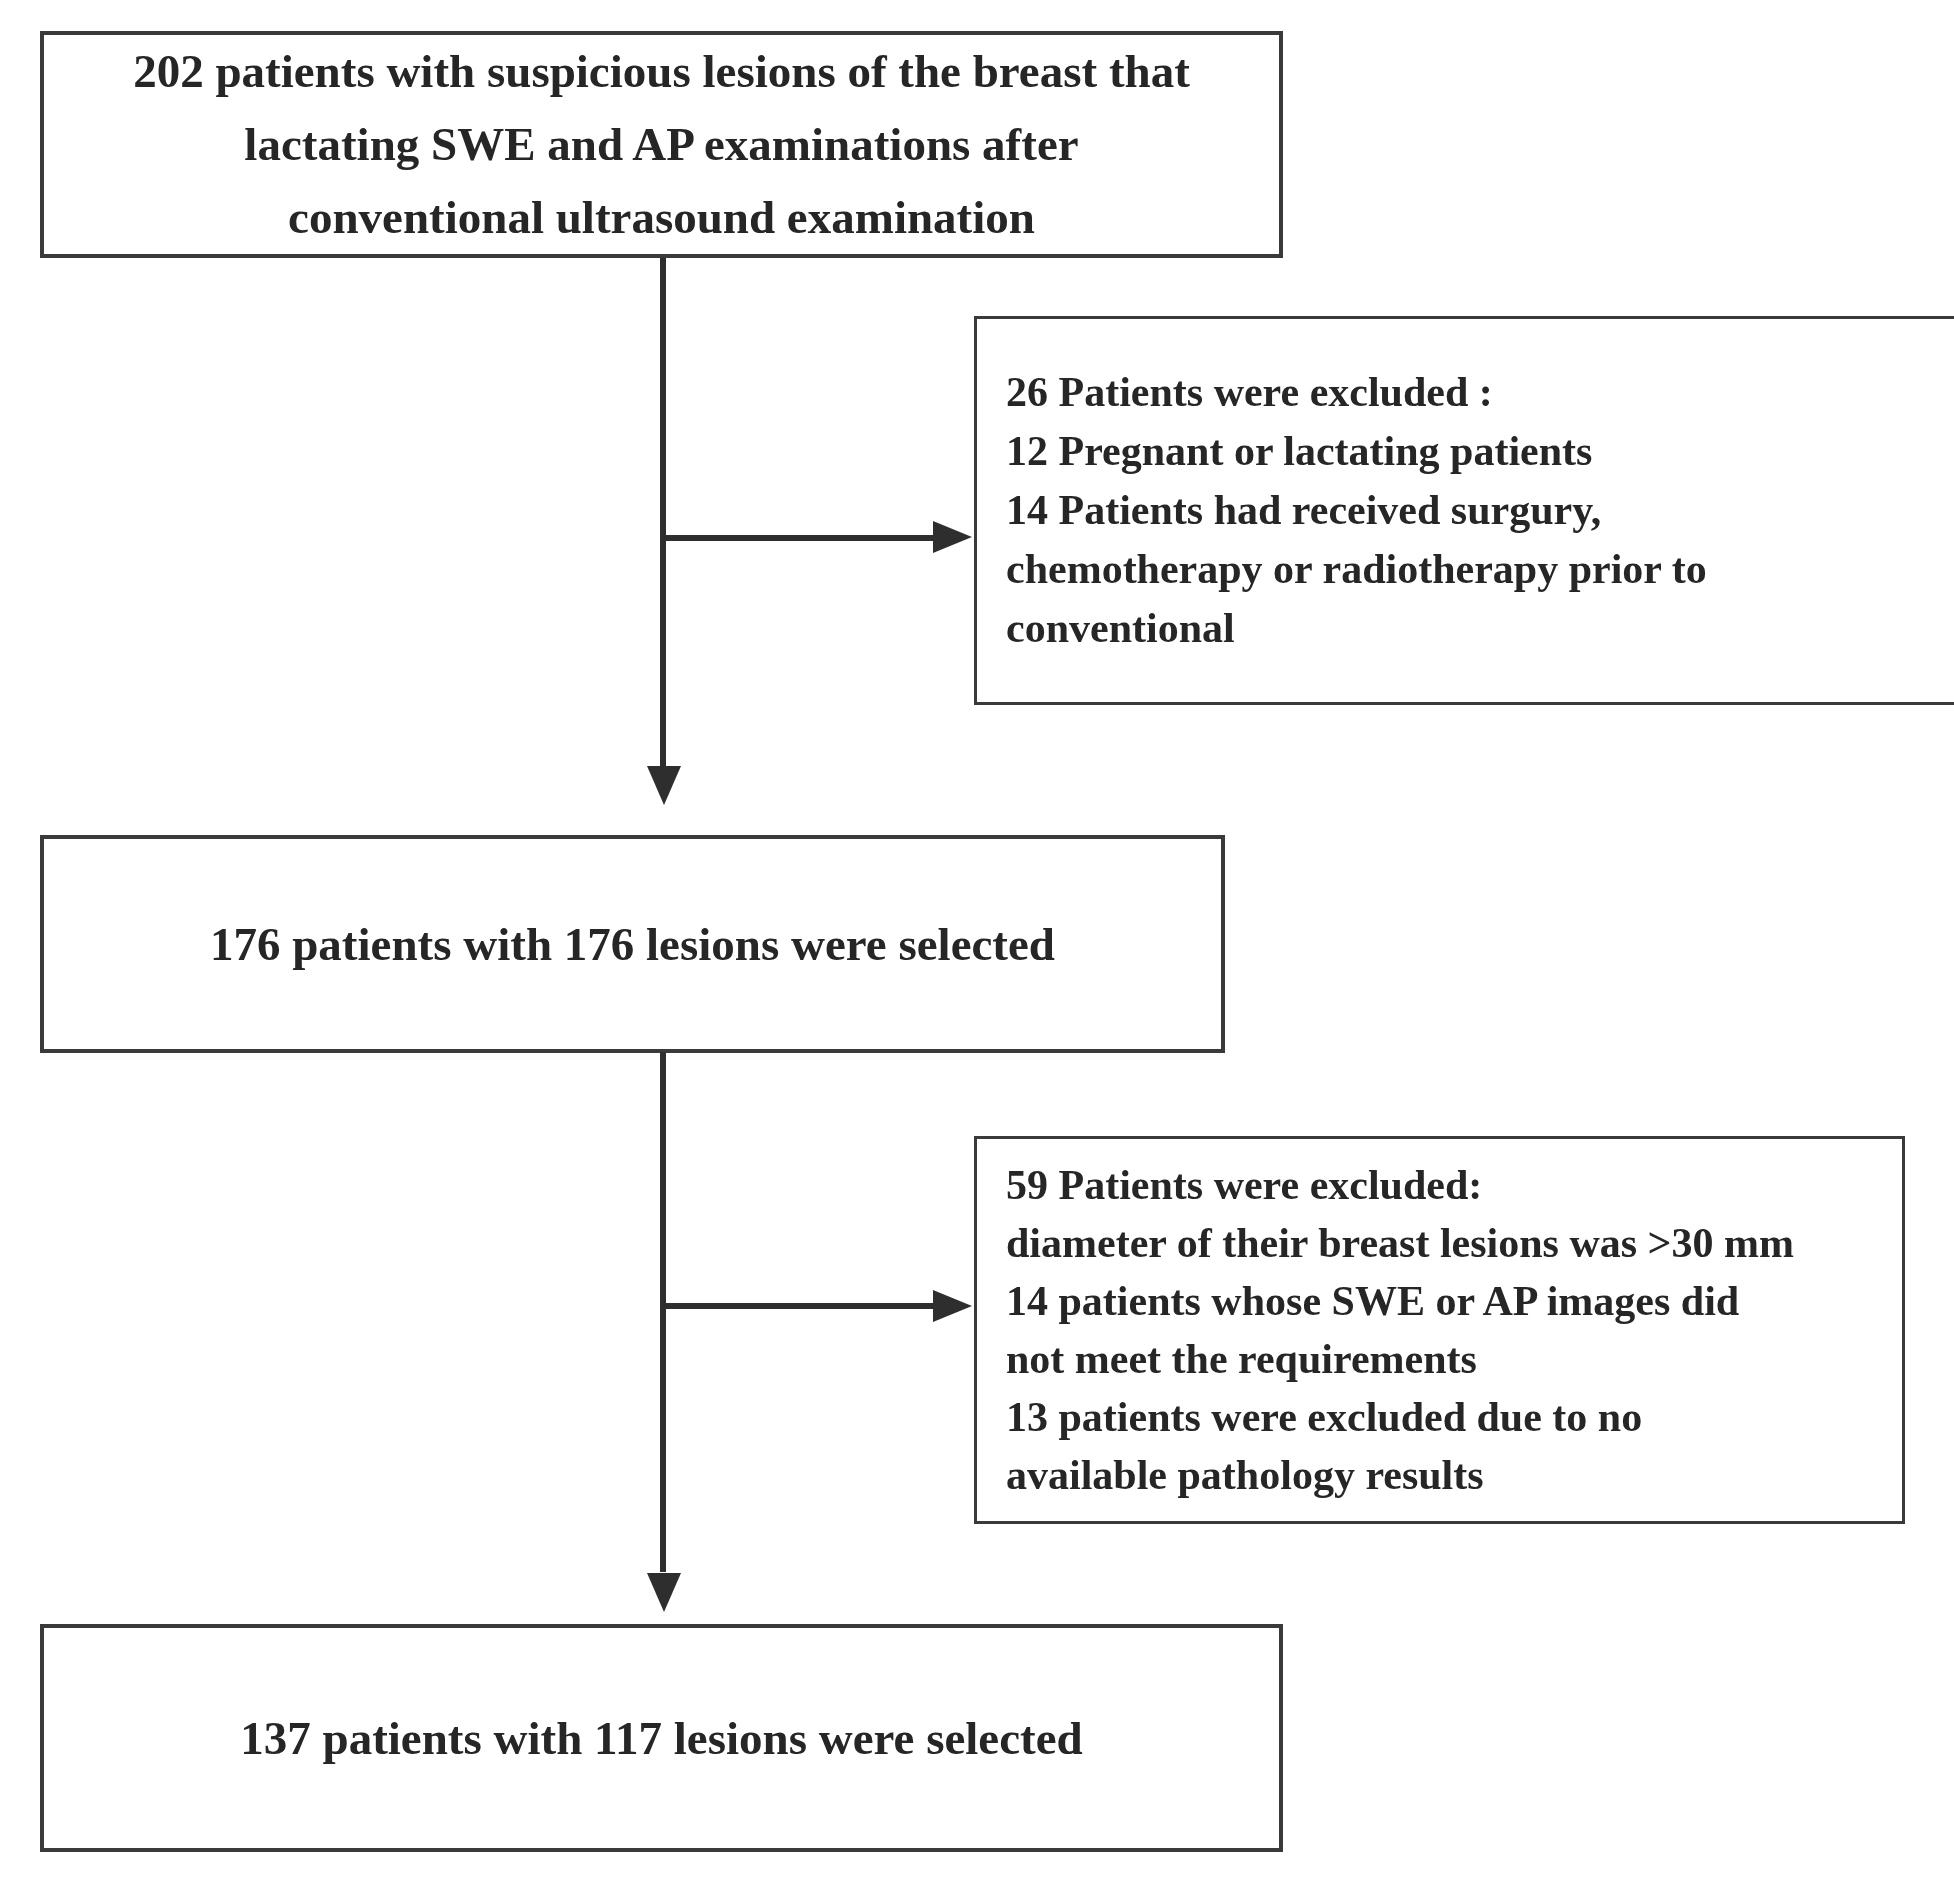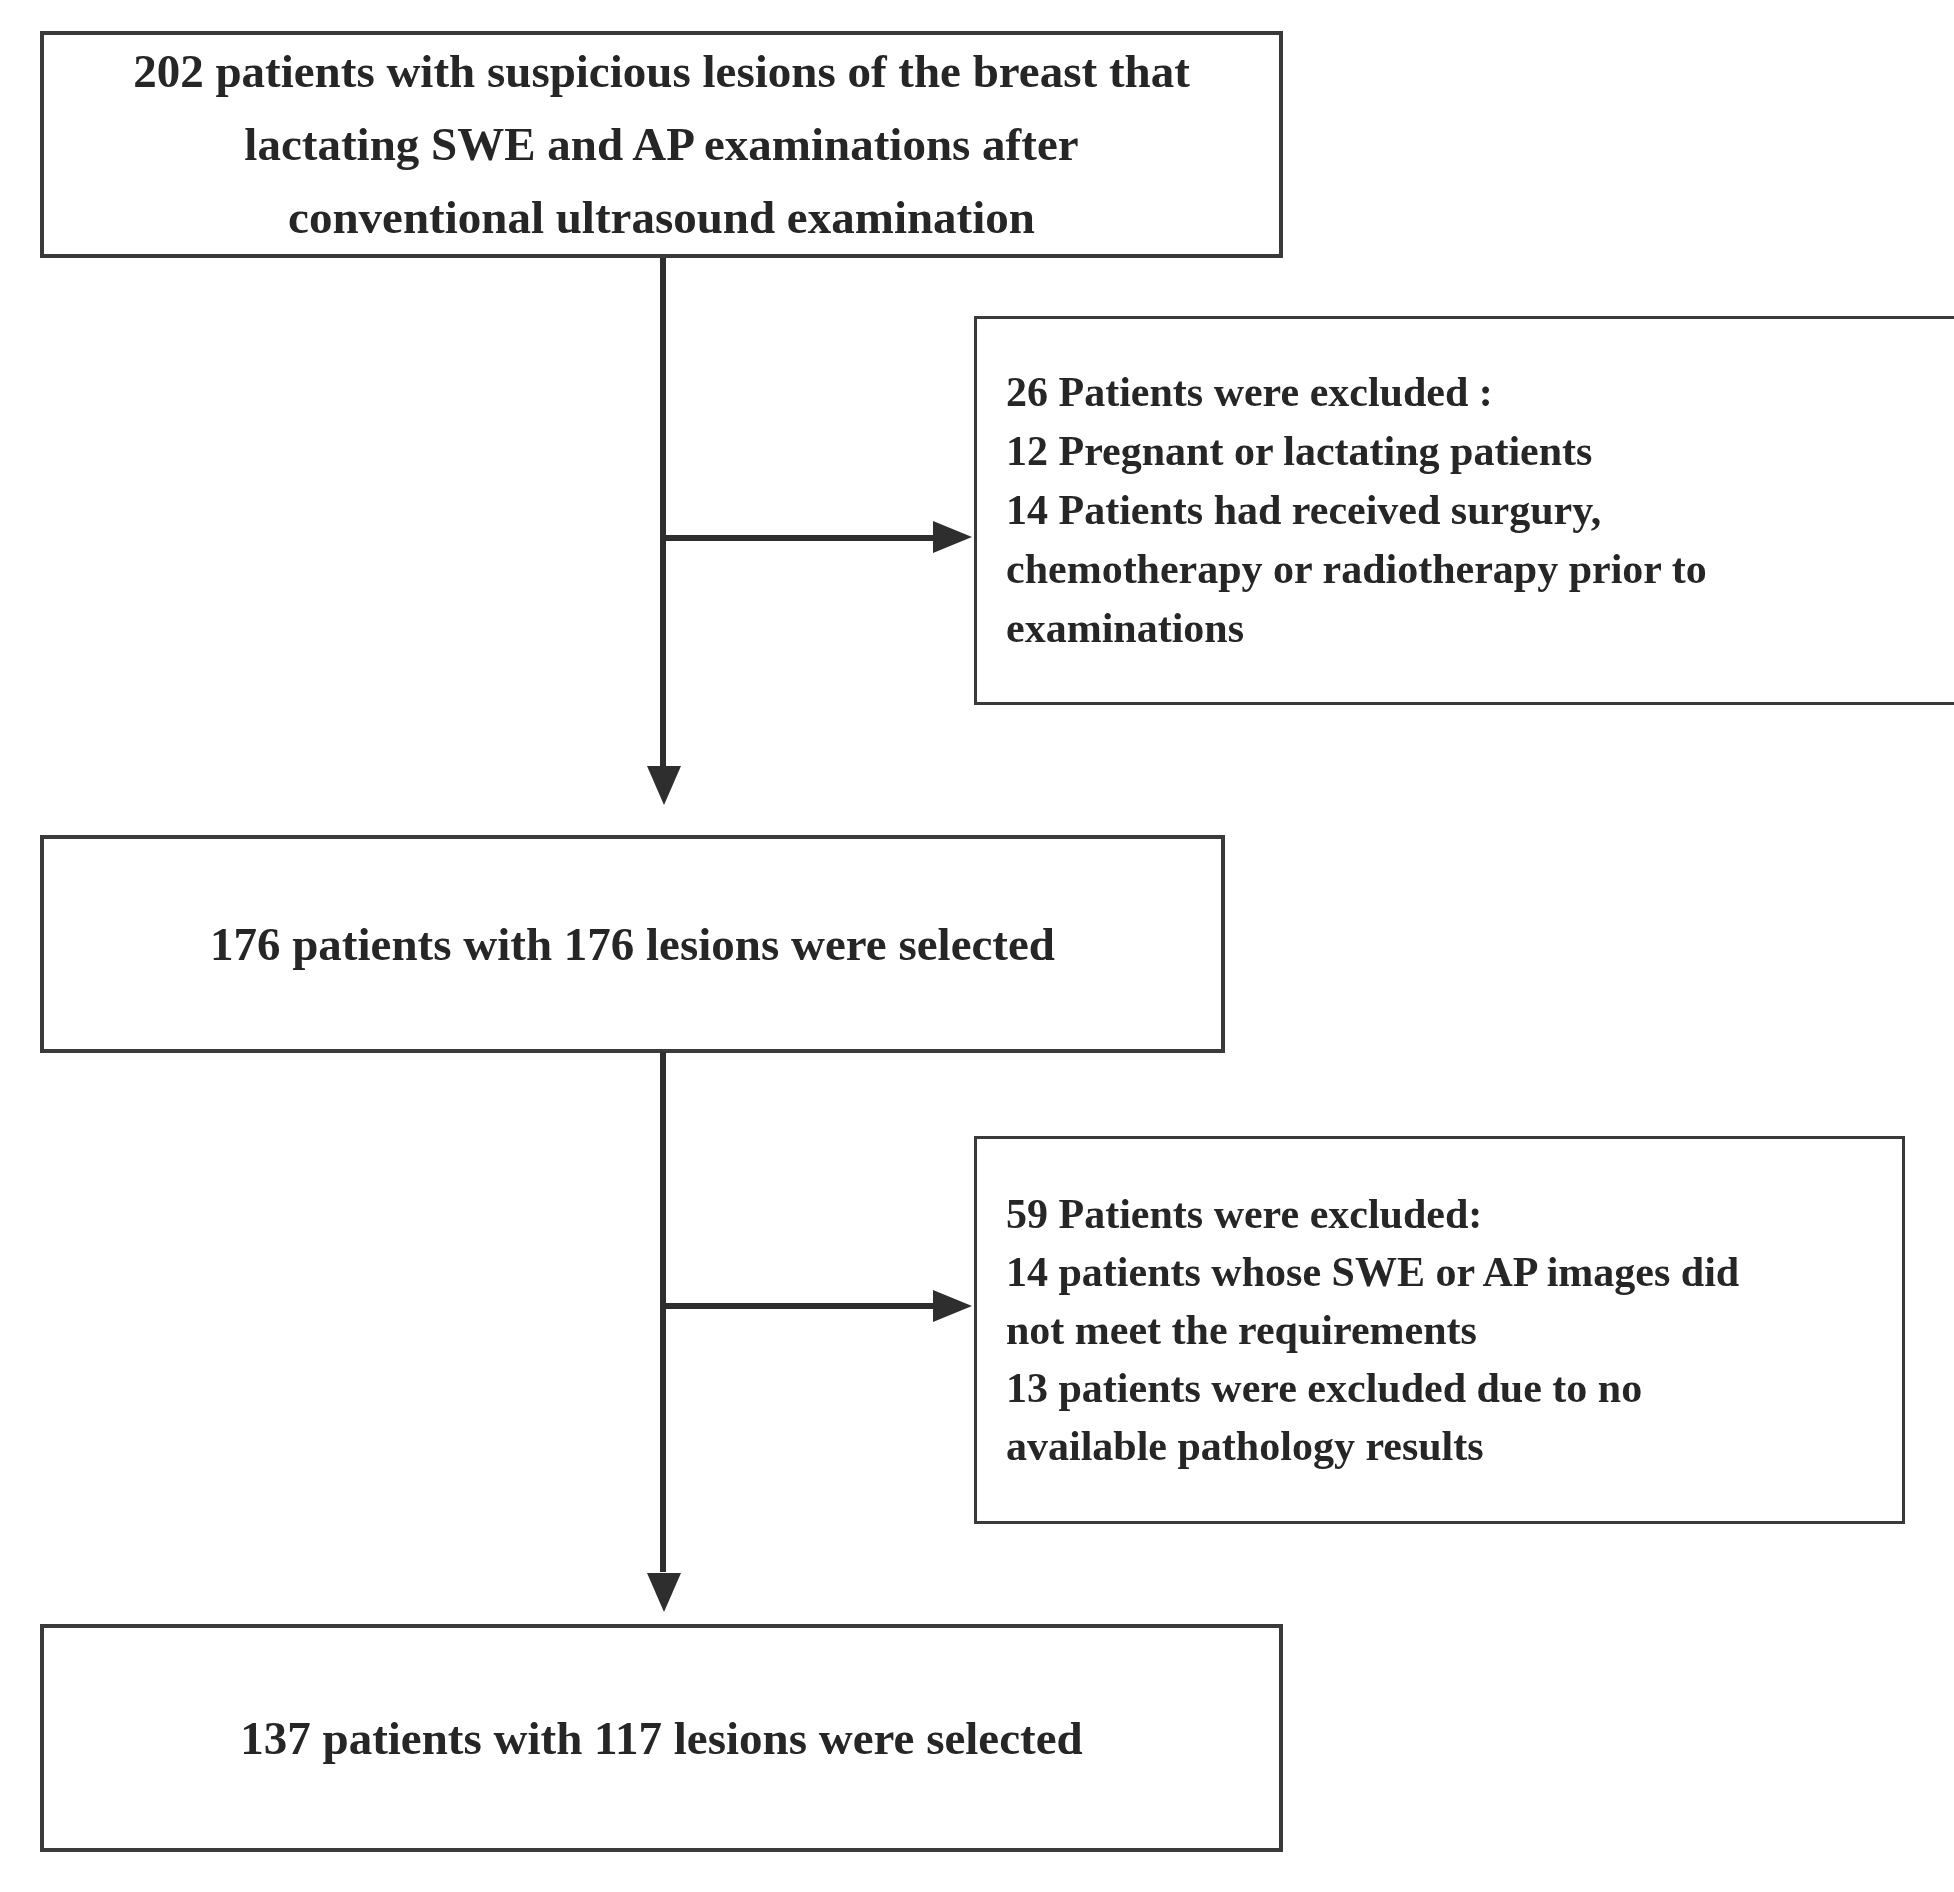--- a/index.html
+++ b/index.html
@@ -71,39 +71,40 @@
   <div>
     <div class="shaft" style="left:663px; top:535px; width:270px; height:6.3px;"></div>
     <div class="head-right" style="left:933px; top:521px;"></div>
   </div>
 
   <div class="node excl" style="left:974px; top:316px; width:1100px; height:389px;">
     <div class="tline">26 Patients were excluded :</div>
     <div class="tline">12 Pregnant or lactating patients</div>
     <div class="tline">14 Patients had received surgury,</div>
     <div class="tline">chemotherapy or radiotherapy prior to</div>
-    <div class="tline">examinations</div>
+    <div class="tline">conventional</div>
   </div>
 
   <div class="node main" style="left:40px; top:835px; width:1185px; height:218px;">
     <div class="tline">176 patients with 176 lesions were selected</div>
   </div>
 
   <div>
     <div class="shaft" style="left:660px; top:1052px; width:6.3px; height:520px;"></div>
     <div class="head-down" style="left:647px; top:1573px;"></div>
   </div>
 
   <div>
     <div class="shaft" style="left:663px; top:1303px; width:270px; height:6.3px;"></div>
     <div class="head-right" style="left:933px; top:1290px;"></div>
   </div>
 
   <div class="node excl" style="left:974px; top:1136px; width:931px; height:388px; line-height:58px;">
     <div class="tline">59 Patients were excluded:</div>
+    <div class="tline">diameter of their breast lesions was &gt;30 mm</div>
     <div class="tline">14 patients whose SWE or AP images did</div>
     <div class="tline">not meet the requirements</div>
     <div class="tline">13 patients were excluded due to no</div>
     <div class="tline">available pathology results</div>
   </div>
 
   <div class="node main" style="left:40px; top:1624px; width:1243px; height:228px;">
     <div class="tline">137 patients with 117 lesions were selected</div>
   </div>
 

